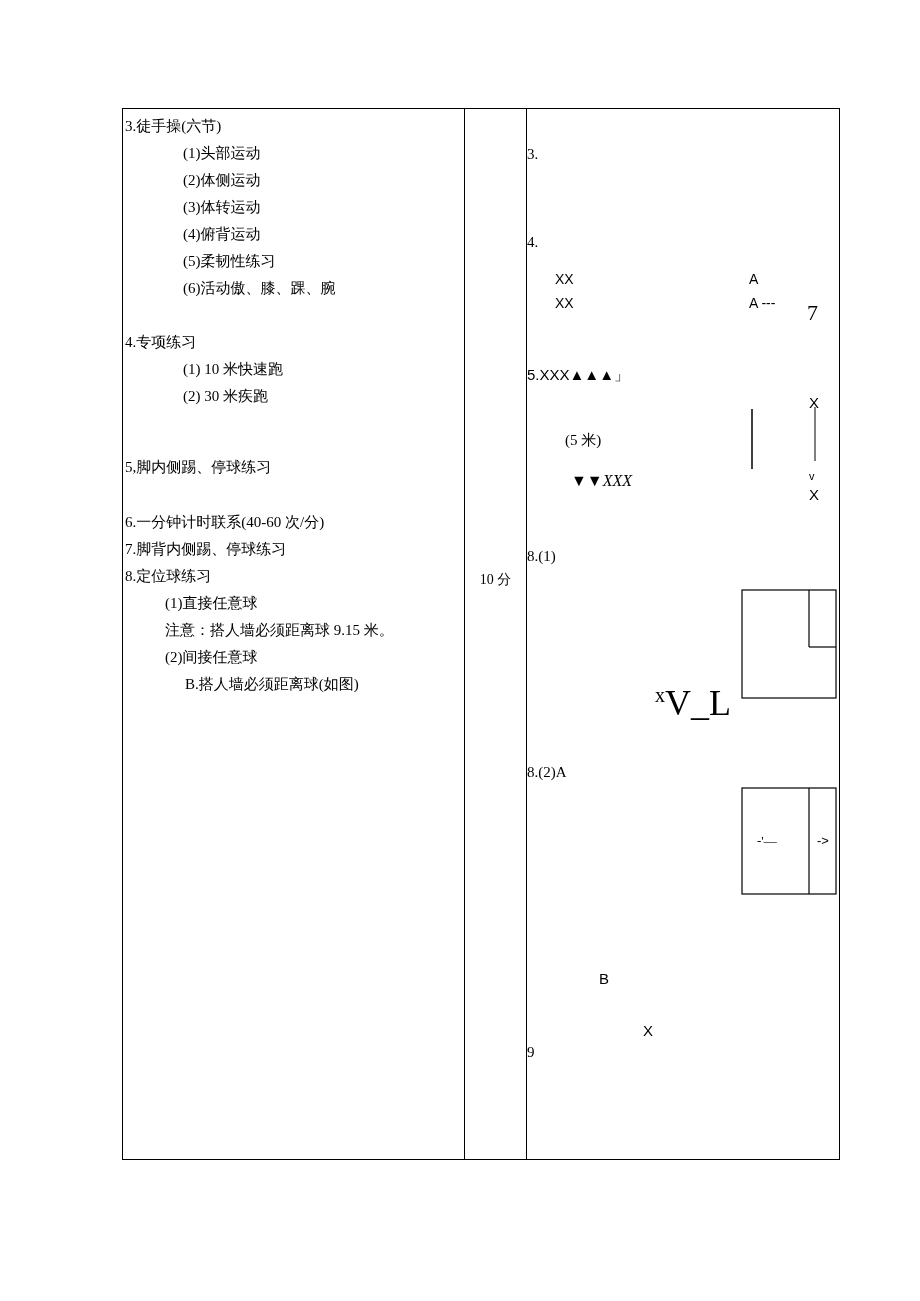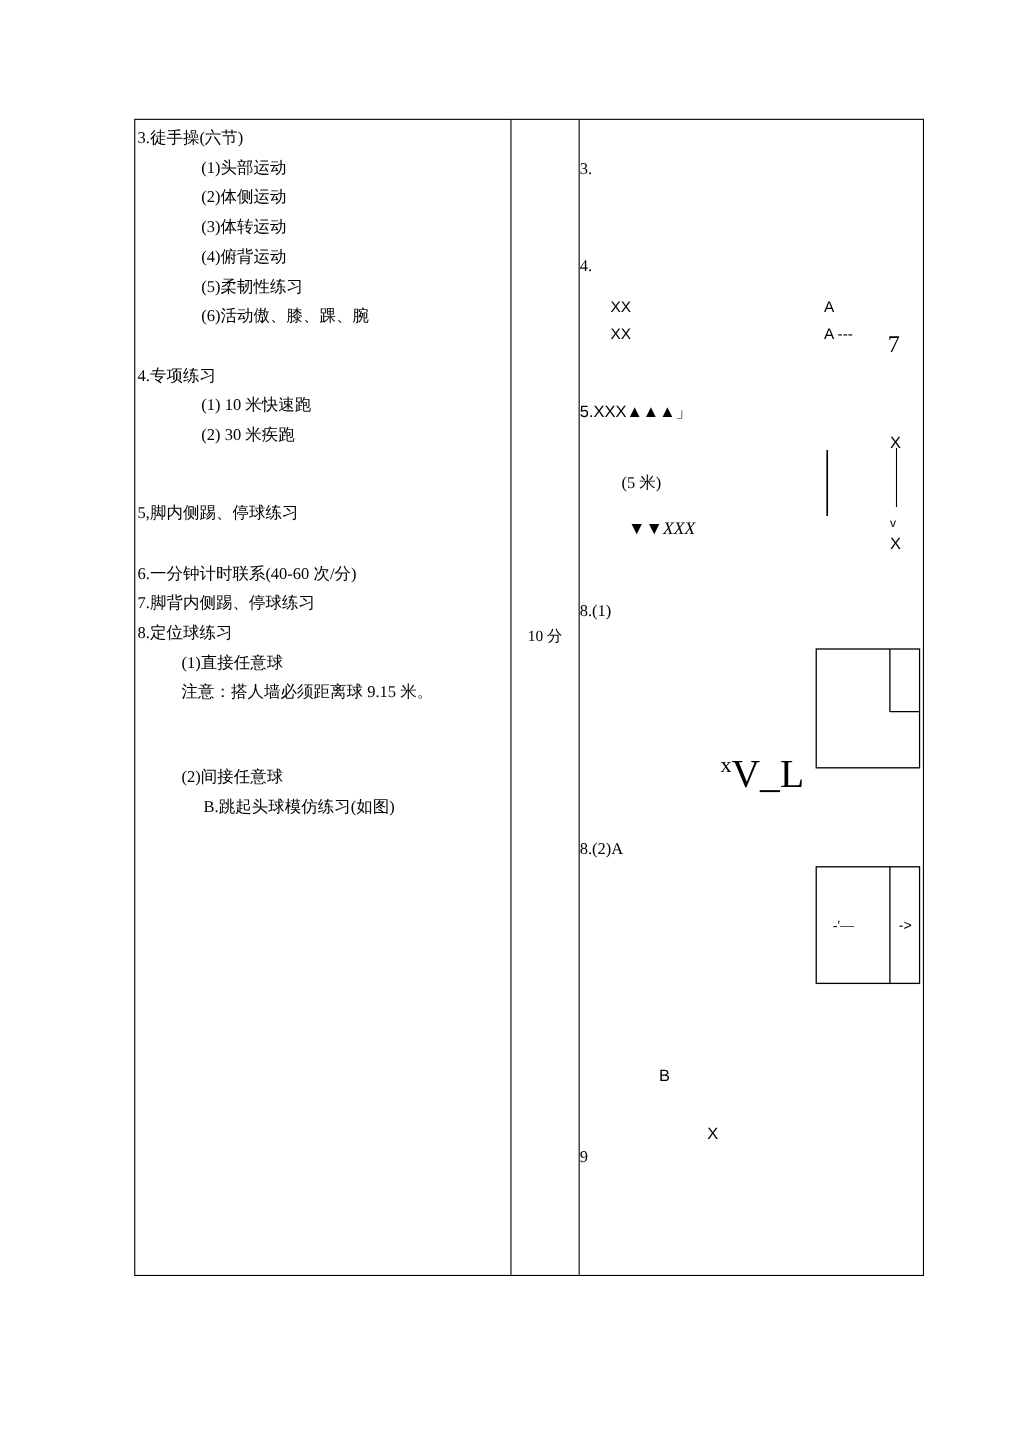--- a/index.html
+++ b/index.html
@@ -89,25 +89,25 @@
         <div class="indent1">(1)   10 米快速跑</div>
         <div class="indent1">(2)   30 米疾跑</div>
       </div>
 
       <div class="indent0" style="margin-top:44px;margin-bottom:28px;">5,脚内侧踢、停球练习</div>
 
       <div class="indent0">6.一分钟计时联系(40-60 次/分)</div>
       <div class="indent0">7.脚背内侧踢、停球练习</div>
       <div class="indent0">8.定位球练习</div>
       <div class="indent3">(1)直接任意球</div>
-      <div class="indent3" style="margin-bottom:50px;">注意：搭人墙必须距离球 9.15 米。</div>
+      <div class="indent3" style="">注意：搭人墙必须距离球 9.15 米。</div>
 
       <div class="indent3">(2)间接任意球</div>
 
-      <div class="indent4">B.跳起头球模仿练习(如图)</div>
+      <div class="indent4">B.搭人墙必须距离球(如图)</div>
     </div>
 
     <div class="col-mid">
       <div class="mid-text" style="top:458px;">10 分</div>
     </div>
 
     <div class="col-right">
       <div class="abs" style="top:32px;left:0;">3.</div>
 
       <div class="abs" style="top:120px;left:0;">4.</div>

